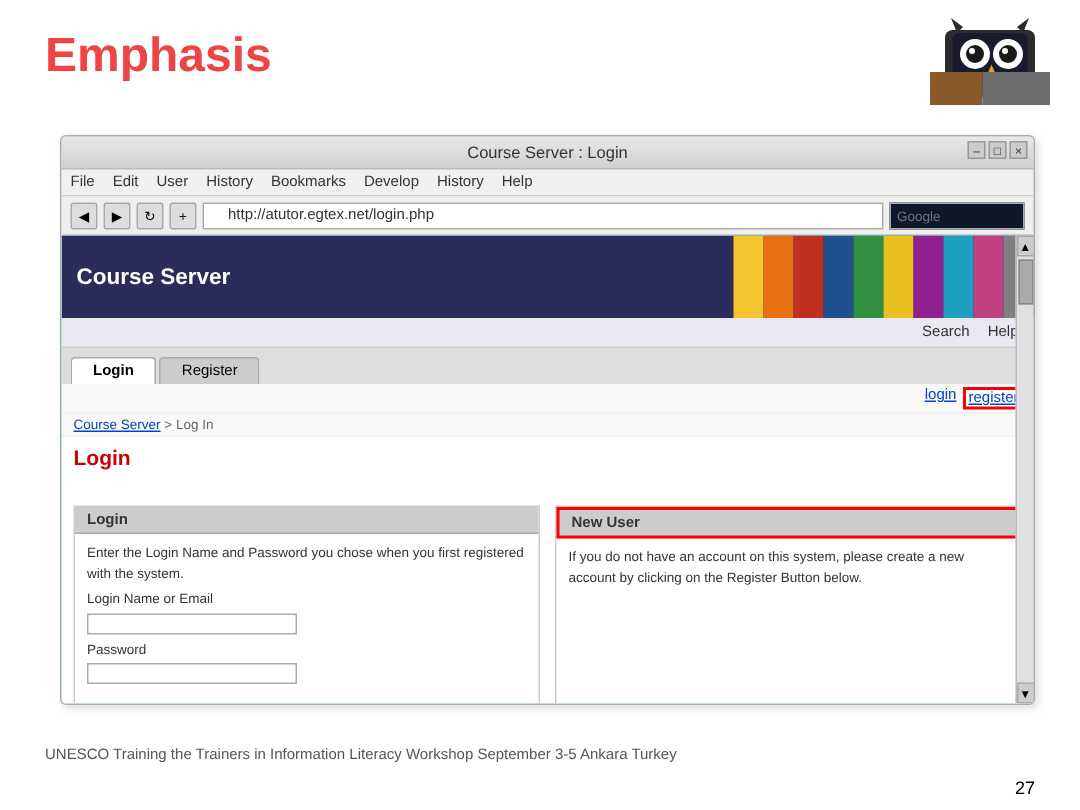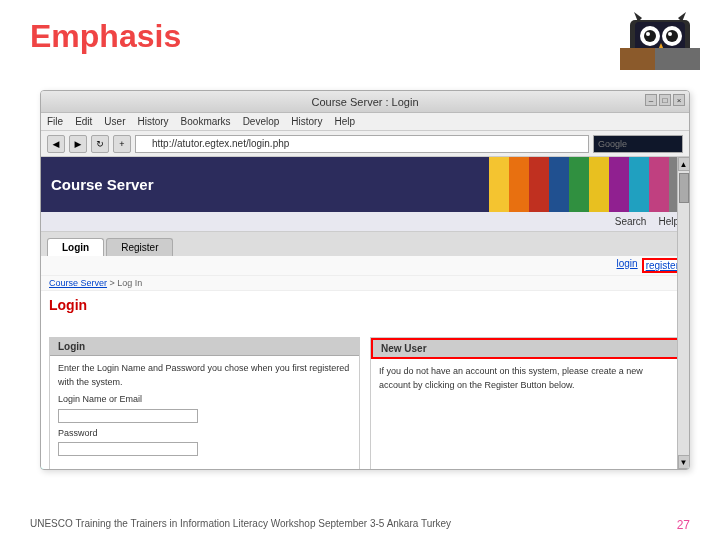--- a/index.html
+++ b/index.html
@@ -331,21 +331,22 @@
       left: 30px;
       right: 30px;
       display: flex;
       justify-content: space-between;
       align-items: flex-start;
       font-size: 10px;
       color: #555;
     }
     .footer-page {
       font-size: 12px;
-      color: #ec4899;
+      color: #000000;
+      margin-top: 20px;
     }
 
     
     .scrollbar {
       position: absolute;
       right: 0;
       top: 66px;
       width: 12px;
       height: calc(100% - 66px);
       background: #e0e0e0;

